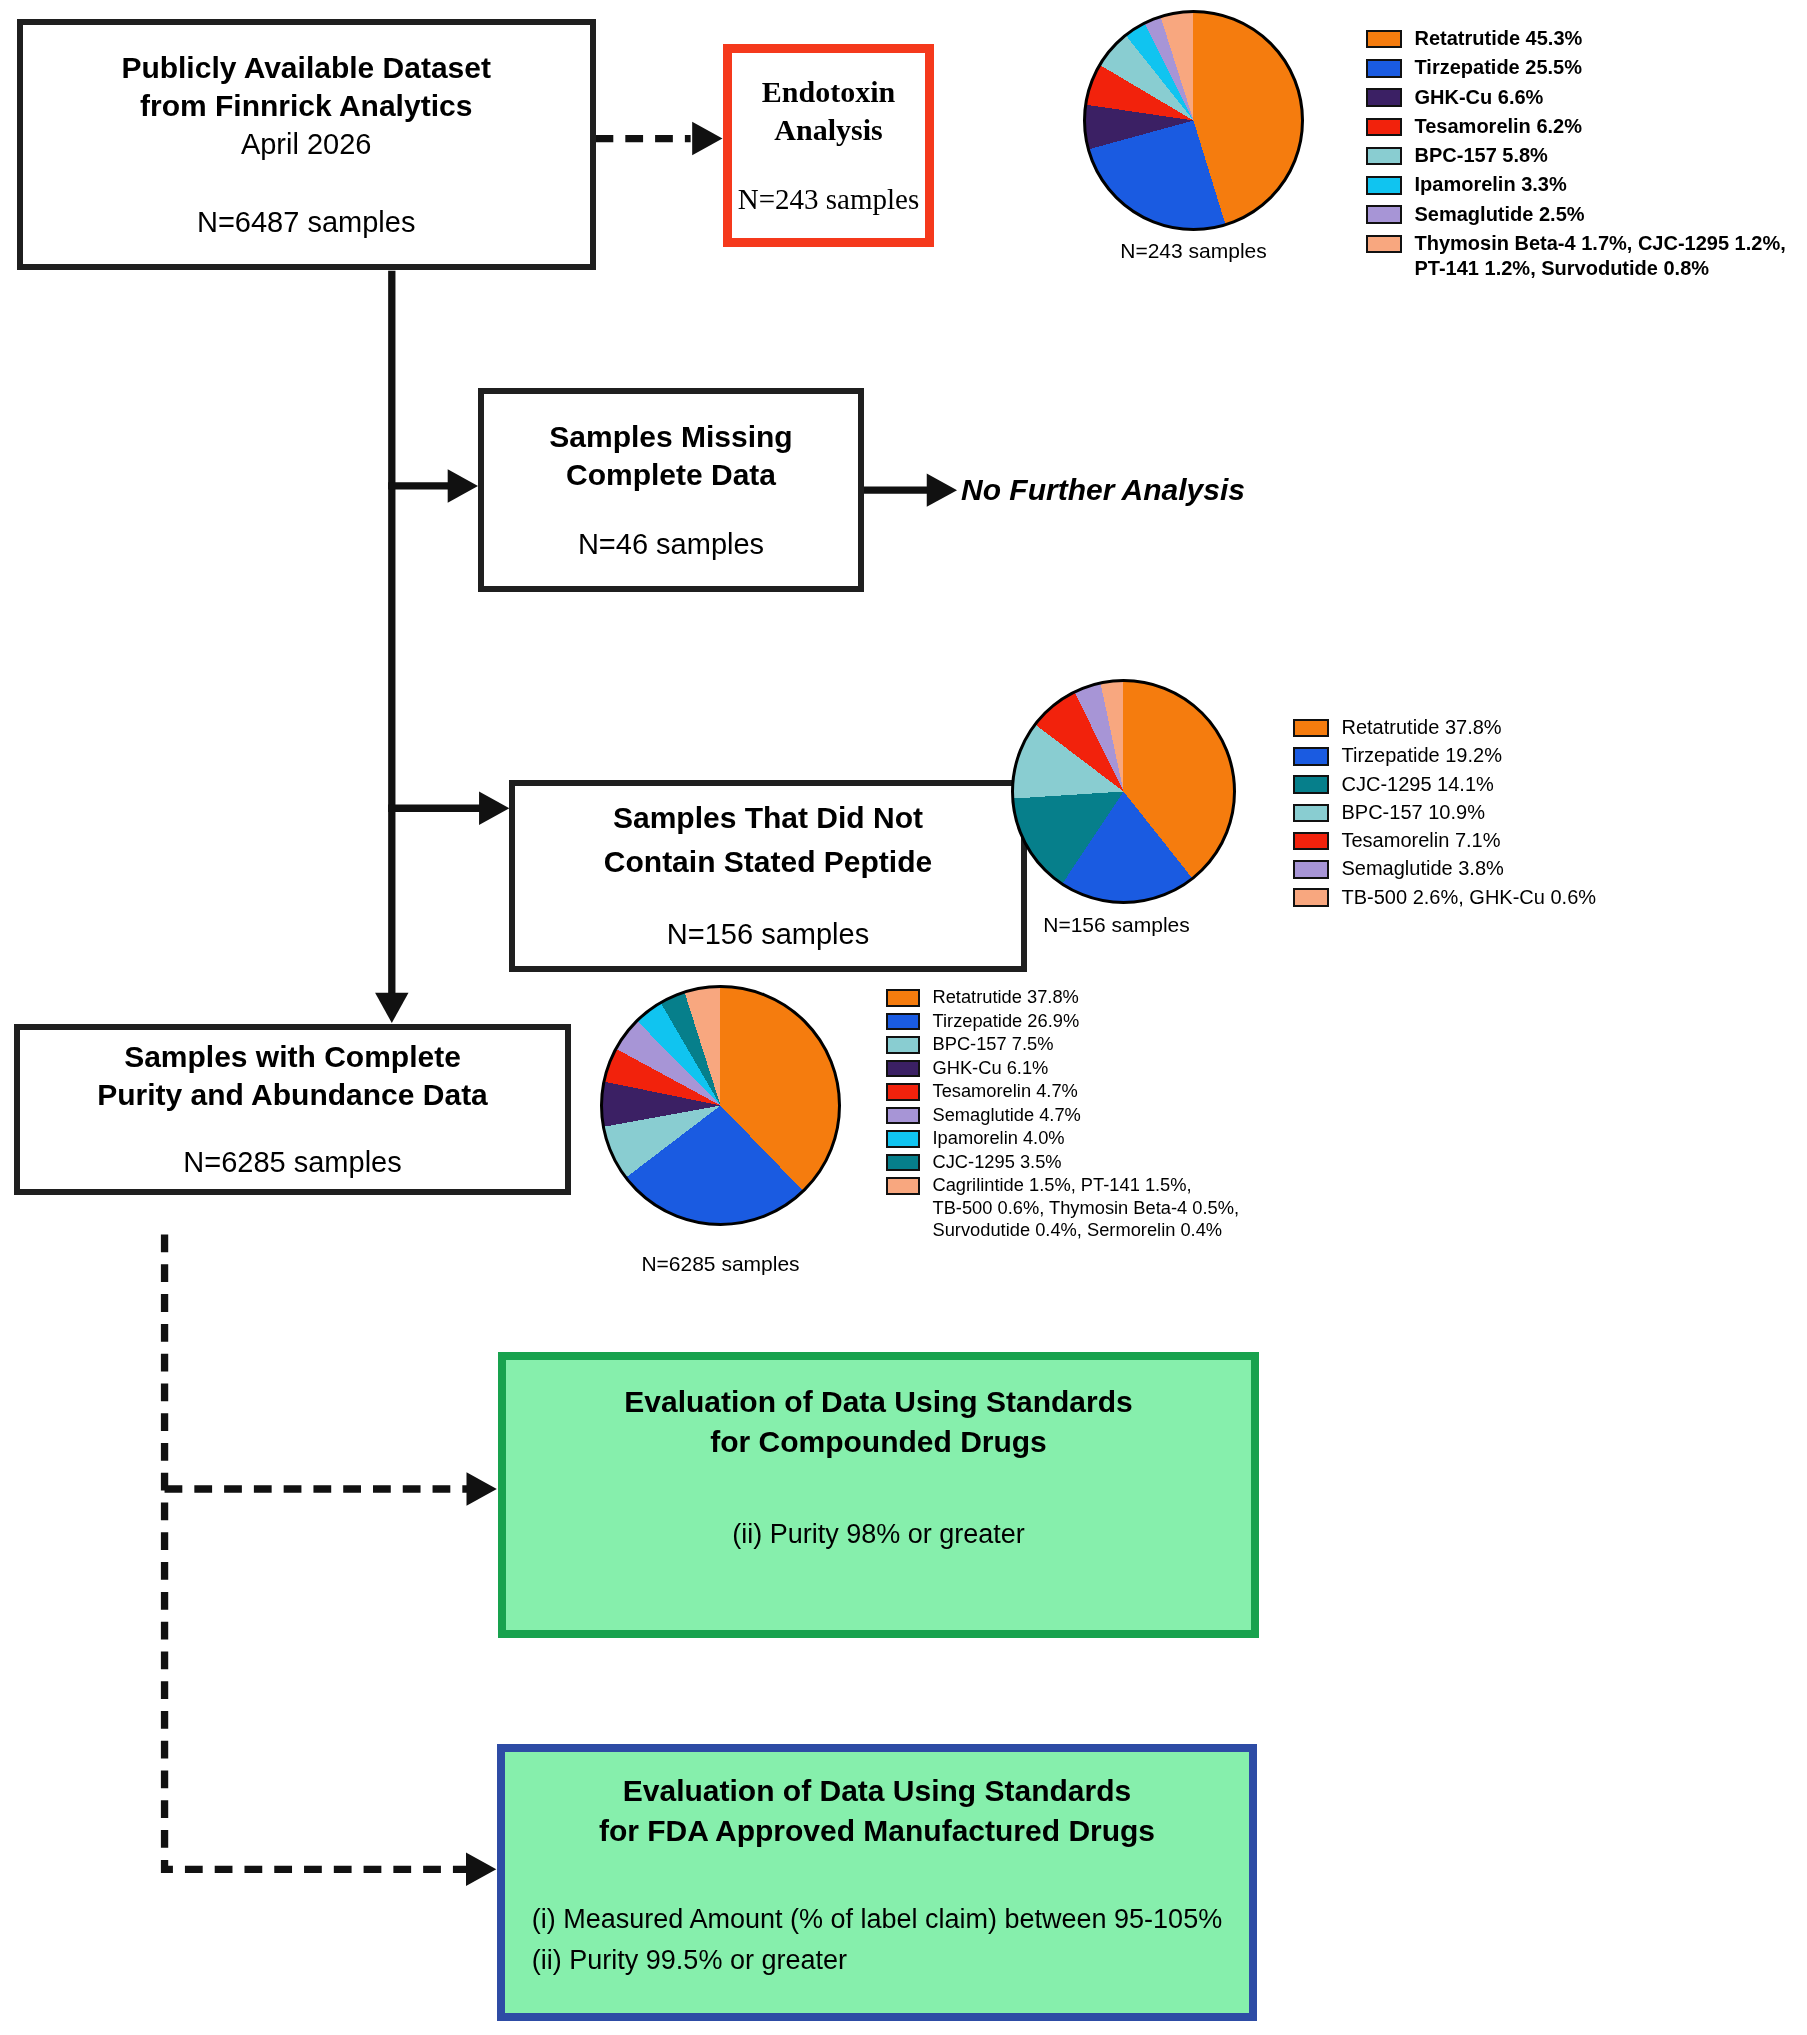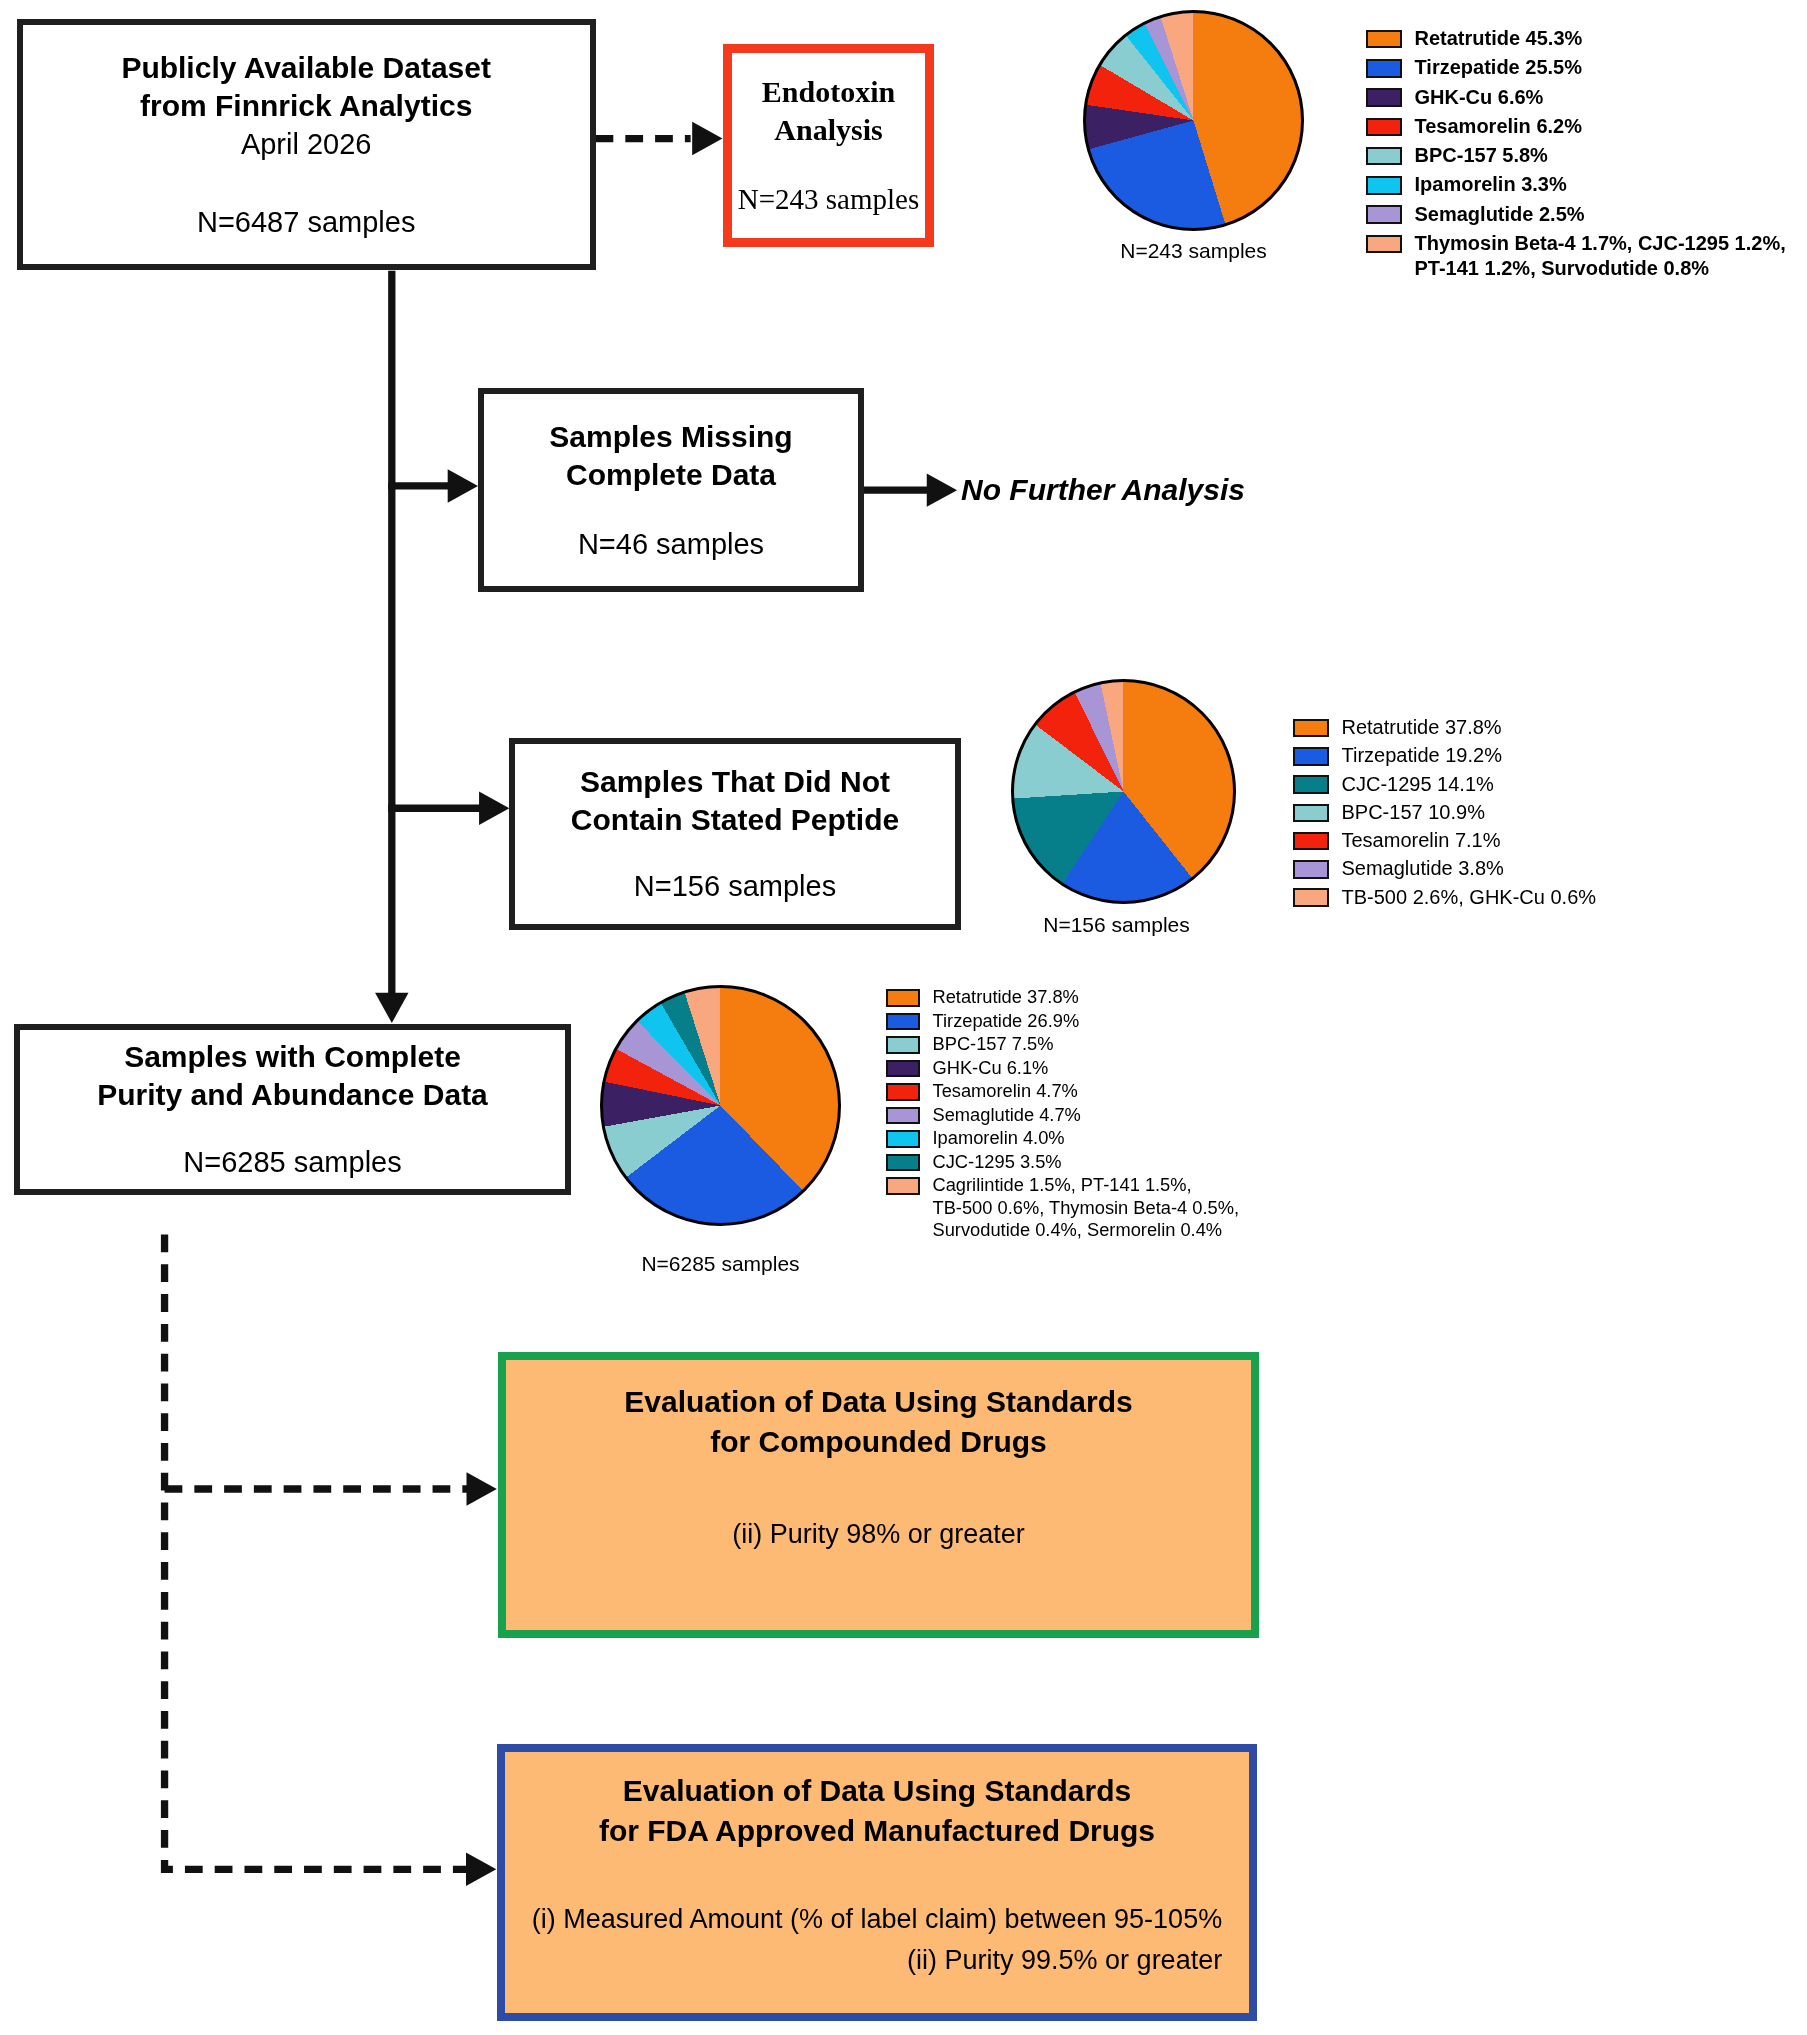--- a/index.html
+++ b/index.html
@@ -22,25 +22,25 @@
     justify-content:center;
     text-align:center;
   }
   .fbox.black{border:6.8px solid #1f1f1f;}
   .title-line{font-size:30px;line-height:38px;font-weight:700;}
   .sub-line{font-size:29px;line-height:38px;font-weight:400;text-align:right;}
   .n-line{font-size:29px;line-height:37px;font-weight:400;margin-top:41px;}
   .eval-box{
     position:absolute;
     box-sizing:border-box;
-    background:#fdba74;
+    background:#86efac;
     display:flex;
     flex-direction:column;
     align-items:center;
-    text-align:right;
+    text-align:left;
   }
   .eval-title{font-size:30px;line-height:40px;font-weight:700;margin-top:25px;}
   .crit{font-size:27px;line-height:41px;font-weight:400;}
   .crit-block{margin-top:52px;}
   .nfa{
     position:absolute;
     font-size:30px;
     font-weight:700;
     font-style:italic;
     white-space:nowrap;
@@ -124,21 +124,21 @@
   </div>
 
   <div class="fbox black" style="left:478px;top:388px;width:386px;height:204px;">
     <div class="title-line">Samples Missing</div>
     <div class="title-line">Complete Data</div>
     <div class="n-line" style="margin-top:32px;">N=46 samples</div>
   </div>
 
   <div class="nfa" style="left:961px;top:473px;">No Further Analysis</div>
 
-  <div class="fbox black" style="left:509px;top:738px;width:452px;height:192px;">
+  <div class="fbox black" style="left:509px;top:780px;width:518px;height:192px;gap:6px;">
     <div class="title-line">Samples That Did Not</div>
     <div class="title-line">Contain Stated Peptide</div>
     <div class="n-line" style="margin-top:29px;">N=156 samples</div>
   </div>
 
   <div class="fbox black" style="left:14px;top:1024px;width:557px;height:171px;">
     <div class="title-line">Samples with Complete</div>
     <div class="title-line">Purity and Abundance Data</div>
     <div class="n-line" style="margin-top:30px;">N=6285 samples</div>
   </div>

